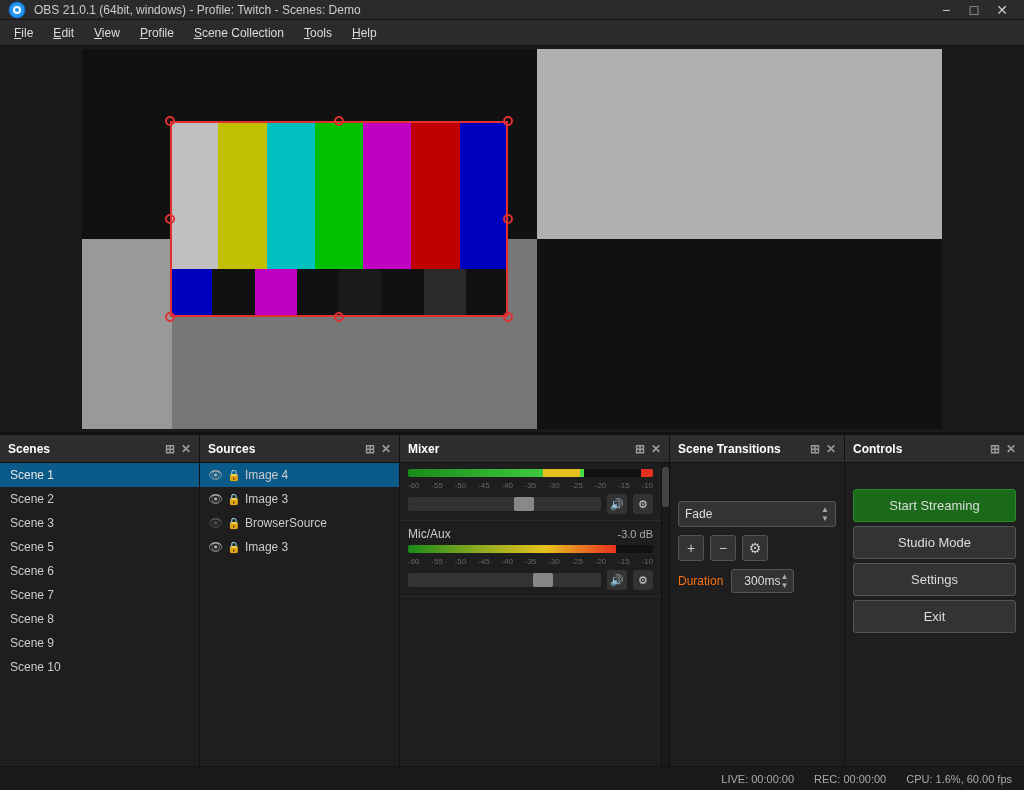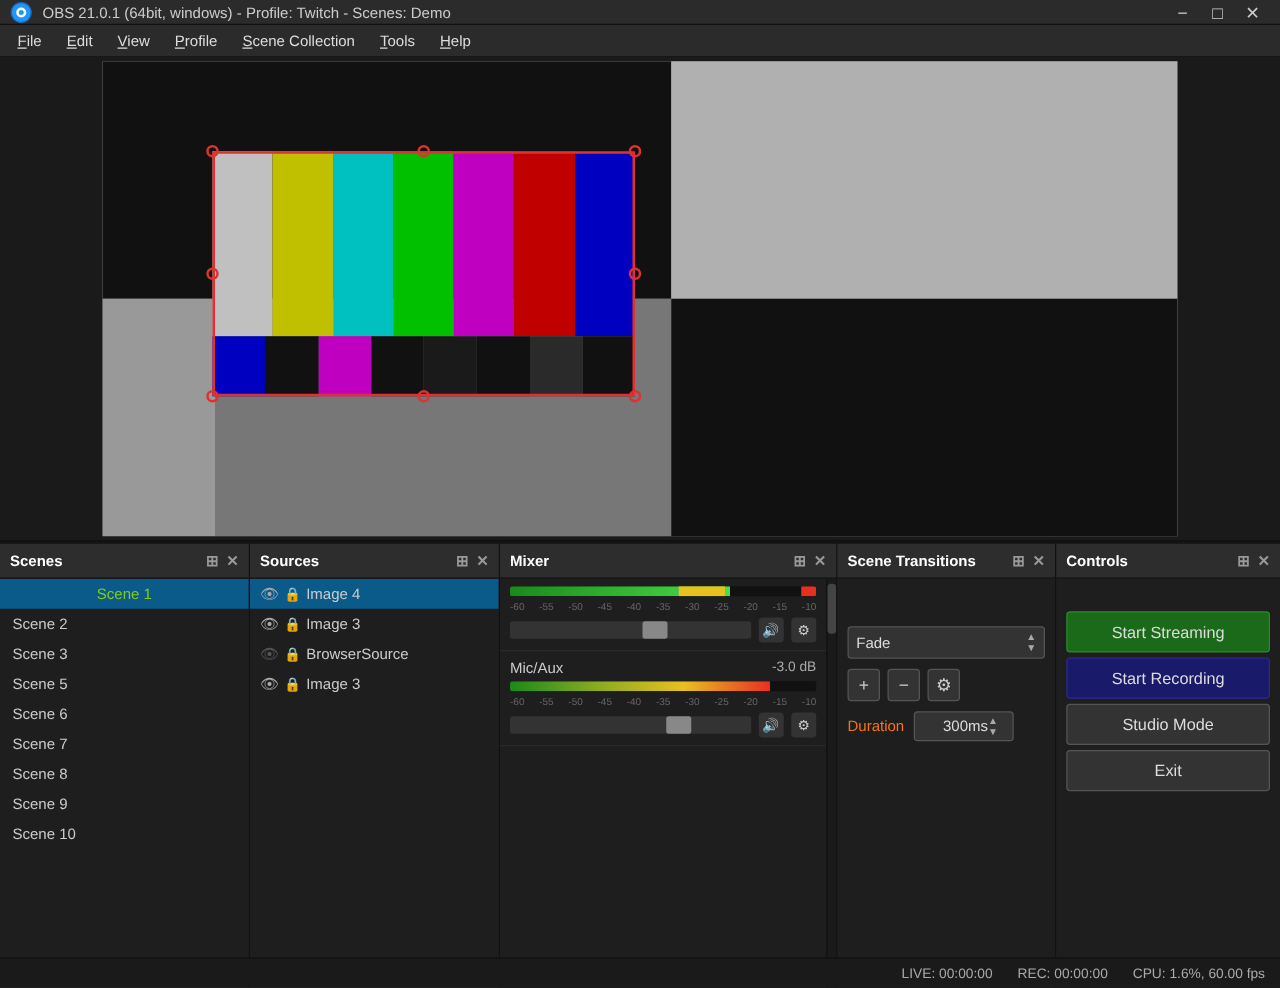--- a/index.html
+++ b/index.html
@@ -182,21 +182,21 @@
     
     #scenes-panel {
       width: 200px;
     }
     .scene-item {
       padding: 5px 10px;
       cursor: pointer;
       font-size: 12px;
       color: #ccc;
     }
-    .scene-item.active { background: #0a5a8a; color: #84cc16; text-align: center; }
+    .scene-item.active { background: #0a5a8a; color: #e5e5e5; }
 
     
     #sources-panel {
       width: 200px;
     }
     .source-item {
       display: flex;
       align-items: center;
       padding: 5px 8px;
       cursor: pointer;
@@ -338,22 +338,22 @@
       align-items: center;
       gap: 8px;
     }
     .duration-label { font-size: 12px; color: #f97316; }
     .duration-input {
       background: #333;
       border: 1px solid #555;
       border-radius: 3px;
       color: #ddd;
       font-size: 12px;
-      padding: 2px 22px;
-      width: 80px;
+      padding: 2px 12px;
+      width: 63px;
       display: flex;
       align-items: center;
       justify-content: space-between;
     }
 
     
     #controls-panel {
       flex: 1;
       border-right: none;
     }
@@ -686,22 +686,22 @@
     <div class="panel-header">
       <span class="panel-header-title">Controls</span>
       <div class="panel-header-icons">
         <span class="panel-icon">⊞</span>
         <span class="panel-icon">✕</span>
       </div>
     </div>
     <div class="panel-content">
       <div class="controls-content">
         <button class="ctrl-btn stream">Start Streaming</button>
-        <button class="ctrl-btn record">Start Recording</button>
         <button class="ctrl-btn">Studio Mode</button>
+        <button class="ctrl-btn">Settings</button>
         <button class="ctrl-btn">Exit</button>
       </div>
     </div>
   </div>
 
 </div>
 
 <div id="status-bar">
   <span>LIVE: 00:00:00</span>
   <span>REC: 00:00:00</span>

